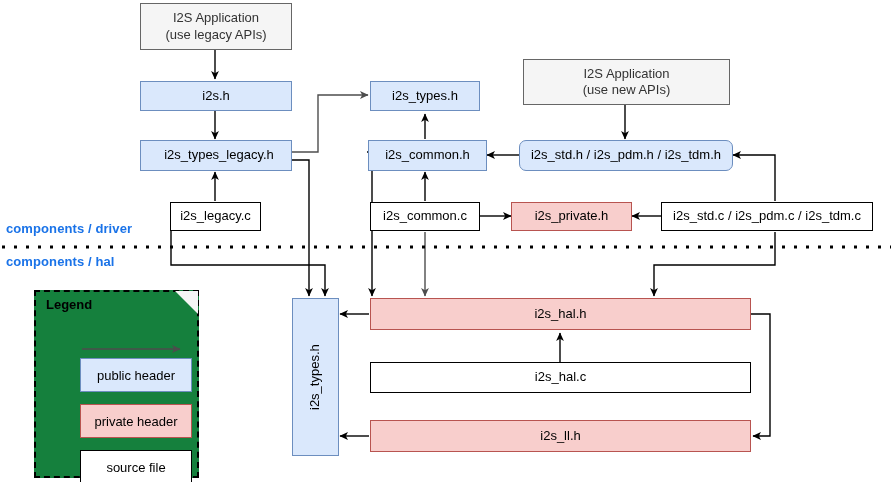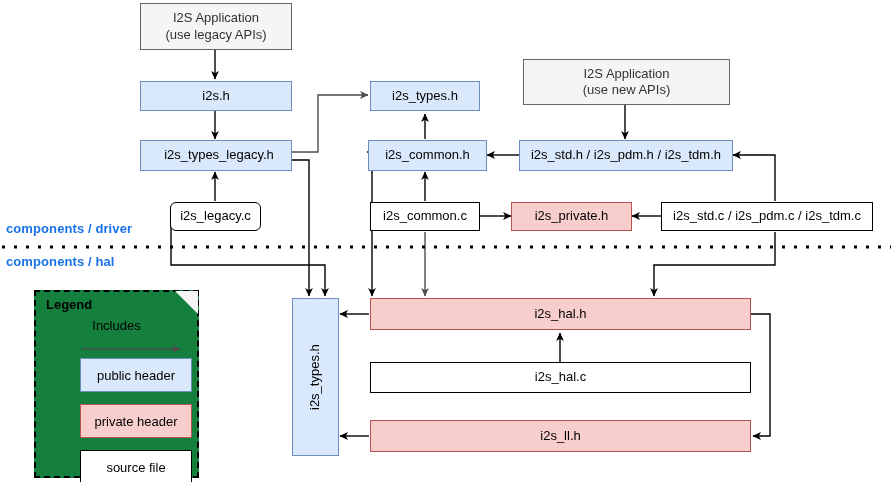--- a/index.html
+++ b/index.html
@@ -101,23 +101,23 @@
   </div>
 
   <div class="node n-pub" style="left:140px;top:81px;width:152px;height:30px;">i2s.h</div>
 
   <div class="node n-pub" style="left:140px;top:140px;width:152px;height:31px;padding-left:6px;">i2s_types_legacy.h</div>
 
   <div class="node n-pub" style="left:370px;top:81px;width:110px;height:30px;">i2s_types.h</div>
 
   <div class="node n-pub" style="left:368px;top:140px;width:119px;height:31px;">i2s_common.h</div>
 
-  <div class="node n-pub" style="left:519px;top:140px;width:214px;height:31px;">i2s_std.h / i2s_pdm.h / i2s_tdm.h</div>
+  <div class="node n-pub" style="left:519px;top:140px;width:214px;height:31px;border-radius:7px;">i2s_std.h / i2s_pdm.h / i2s_tdm.h</div>
 
-  <div class="node n-src" style="left:170px;top:202px;width:91px;height:29px;border-radius:6px;">i2s_legacy.c</div>
+  <div class="node n-src" style="left:170px;top:202px;width:91px;height:29px;">i2s_legacy.c</div>
 
   <div class="node n-src" style="left:370px;top:202px;width:110px;height:29px;">i2s_common.c</div>
 
   <div class="node n-priv" style="left:511px;top:202px;width:121px;height:29px;">i2s_private.h</div>
 
   <div class="node n-src" style="left:661px;top:202px;width:212px;height:29px;">i2s_std.c / i2s_pdm.c / i2s_tdm.c</div>
 
   <div class="node n-pub vert" style="left:292px;top:298px;width:47px;height:158px;">i2s_types.h</div>
 
   <div class="node n-priv" style="left:370px;top:298px;width:381px;height:32px;">i2s_hal.h</div>
@@ -125,21 +125,20 @@
   <div class="node n-src" style="left:370px;top:362px;width:381px;height:31px;">i2s_hal.c</div>
 
   <div class="node n-priv" style="left:370px;top:420px;width:381px;height:32px;">i2s_ll.h</div>
 
   <div class="zone-label" style="left:6px;top:221px;text-align:center;">components / driver</div>
   <div class="zone-label" style="left:6px;top:254px;">components / hal</div>
 
   <div class="legend">
     <div class="legend-fold"></div>
     <div class="legend-title">Legend</div>
-    <div class="legend-inc">Includes</div>
     <svg class="legend-arrow" viewBox="0 0 110 10" xmlns="http://www.w3.org/2000/svg">
       <defs>
         <marker id="ah2" markerWidth="9" markerHeight="9" refX="8" refY="4.5" orient="auto" markerUnits="userSpaceOnUse">
           <path d="M0,0.6 L8.6,4.5 L0,8.4 L2.2,4.5 Z" fill="#4d4d4d"></path>
         </marker>
       </defs>
       <path d="M2,5 L100,5" stroke="#4d4d4d" stroke-width="1.4" fill="none" marker-end="url(#ah2)"></path>
     </svg>
     <div class="legend-key n-pub" style="top:66px;">public header</div>
     <div class="legend-key n-priv" style="top:112px;">private header</div>

